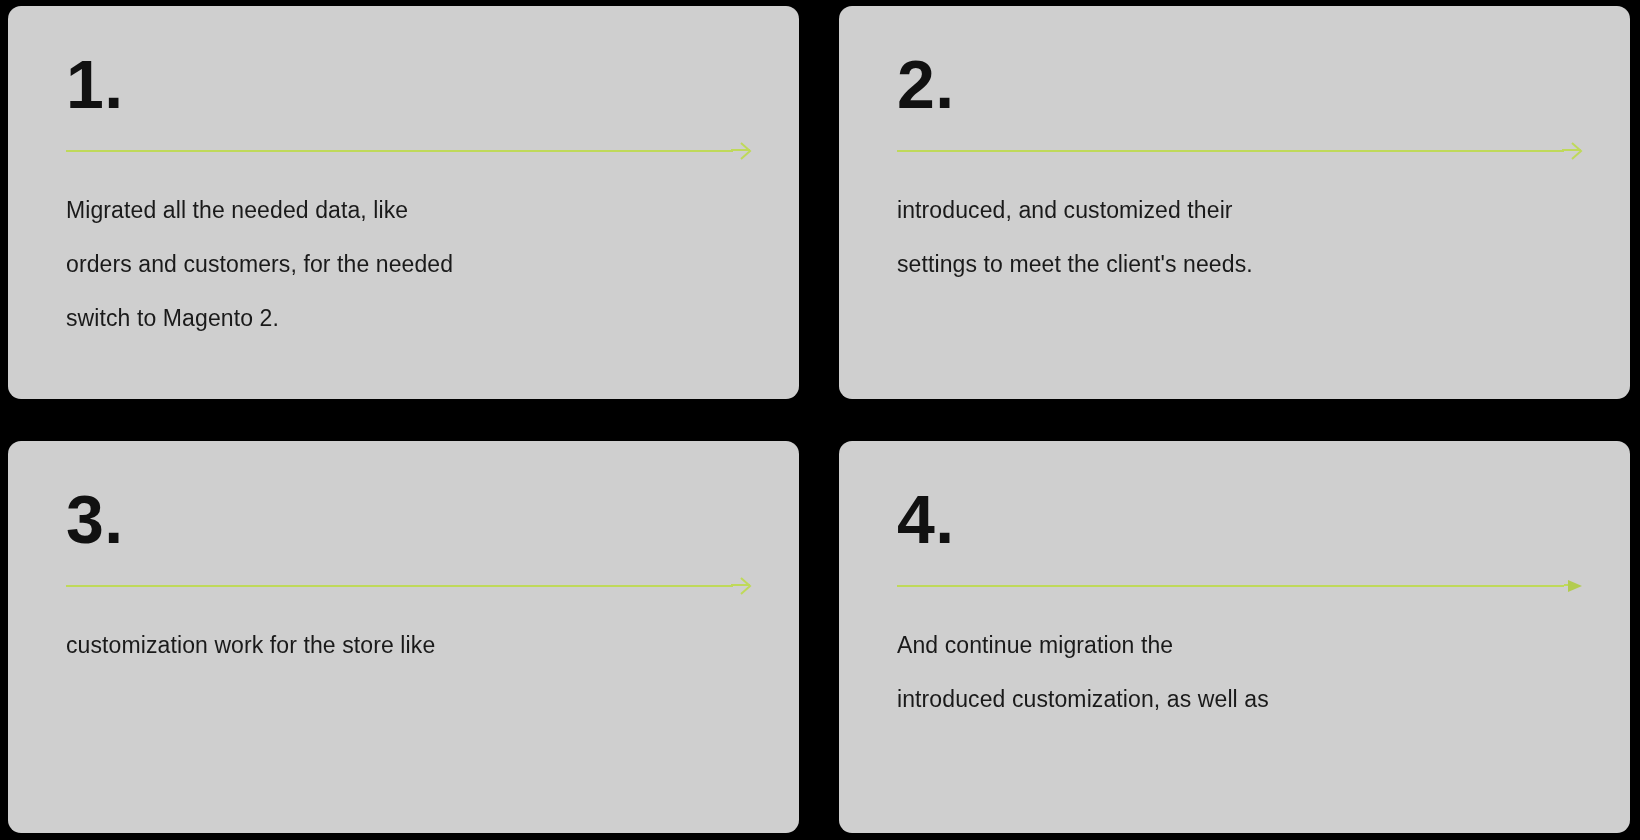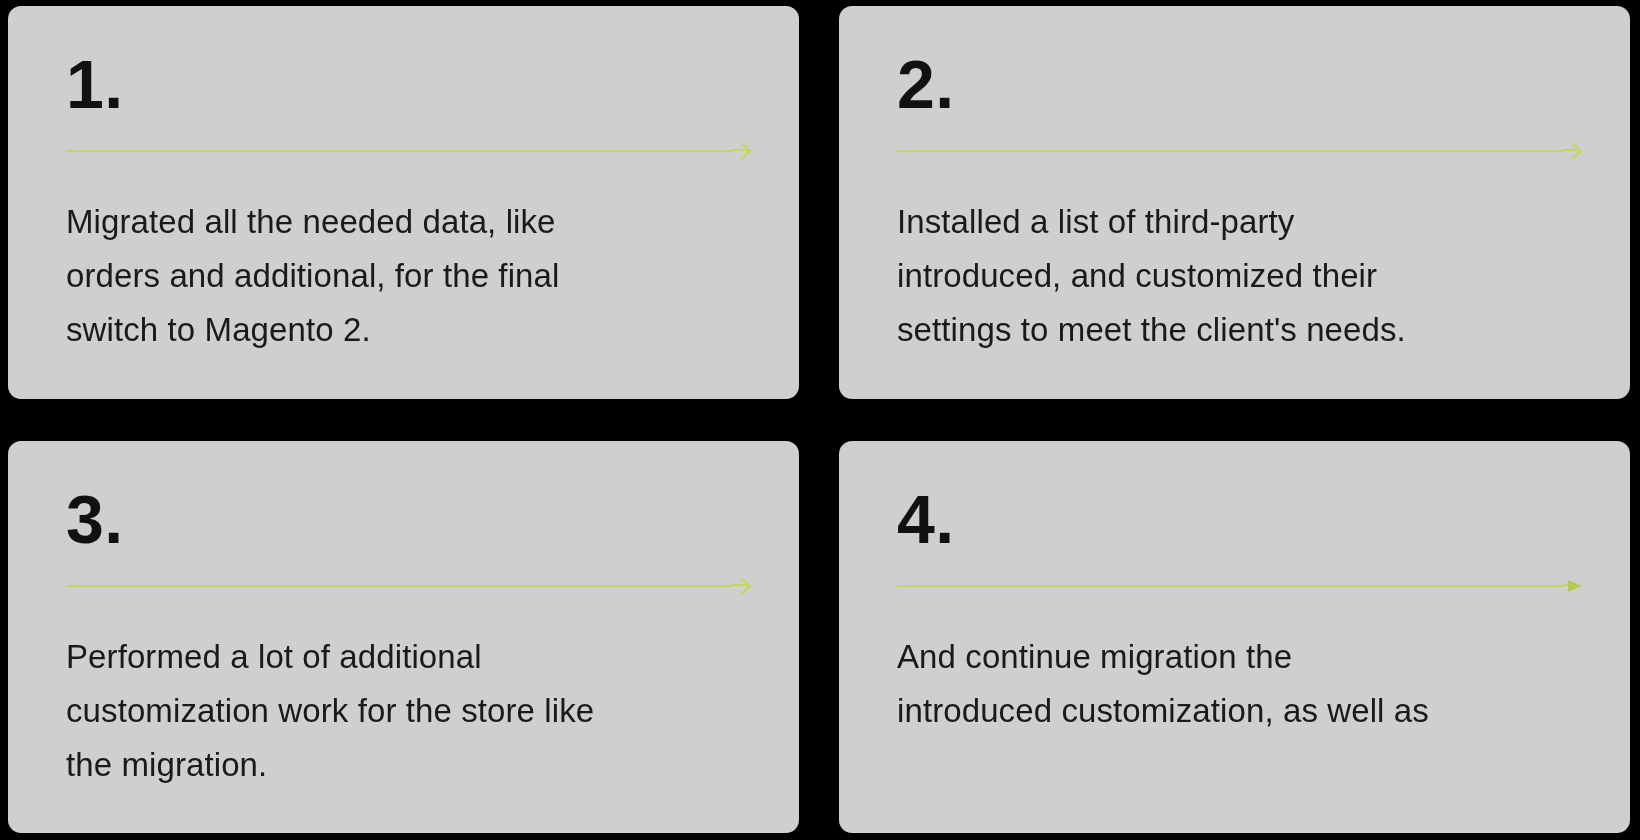--- a/index.html
+++ b/index.html
@@ -62,22 +62,22 @@
     flex:1;
     height:2px;
     background:var(--divider);
   }
   .divider svg{
     flex:0 0 auto;
     display:block;
   }
   .chev{margin-left:-2px;}
   .body{
-    margin:32px 0 0 0;
-    font-size:33px;
+    margin:20px 0 0 0;
+    font-size:23px;
     line-height:54px;
     font-weight:400;
     color:var(--ink);
     letter-spacing:0.1px;
   }
   .ln{display:block;}
 </style>
 </head>
 <body>
 
@@ -87,54 +87,51 @@
     <div class="num">1.</div>
     <div class="divider">
       <span class="line"></span>
       <svg class="chev" width="22" height="24" viewBox="0 0 22 24">
         <path d="M10 4 L19 12 L10 20" fill="none" stroke="var(--divider)" stroke-width="2"></path>
         <path d="M0 11 L19 11" stroke="var(--divider)" stroke-width="2"></path>
       </svg>
     </div>
     <p class="body">
       <span class="ln">Migrated all the needed data, like</span>
-      <span class="ln">orders and additional, for the final</span>
+      <span class="ln">orders and customers, for the needed</span>
       <span class="ln">switch to Magento 2.</span>
     </p>
   </section>
 
   <section class="card">
     <div class="num">2.</div>
     <div class="divider">
       <span class="line"></span>
       <svg class="chev" width="22" height="24" viewBox="0 0 22 24">
         <path d="M10 4 L19 12 L10 20" fill="none" stroke="var(--divider)" stroke-width="2"></path>
         <path d="M0 11 L19 11" stroke="var(--divider)" stroke-width="2"></path>
       </svg>
     </div>
     <p class="body">
-      <span class="ln">Installed a list of third-party</span>
       <span class="ln">introduced, and customized their</span>
       <span class="ln">settings to meet the client's needs.</span>
     </p>
   </section>
 
   <section class="card">
     <div class="num">3.</div>
     <div class="divider">
       <span class="line"></span>
       <svg class="chev" width="22" height="24" viewBox="0 0 22 24">
         <path d="M10 4 L19 12 L10 20" fill="none" stroke="var(--divider)" stroke-width="2"></path>
         <path d="M0 11 L19 11" stroke="var(--divider)" stroke-width="2"></path>
       </svg>
     </div>
     <p class="body">
-      <span class="ln">Performed a lot of additional</span>
       <span class="ln">customization work for the store like</span>
-      <span class="ln">the migration.</span>
     </p>
   </section>
 
   <section class="card">
     <div class="num">4.</div>
     <div class="divider">
       <span class="line"></span>
       <svg width="20" height="24" viewBox="0 0 20 24">
         <path d="M0 11 L12 11" stroke="var(--divider)" stroke-width="2"></path>
         <polygon points="4,6 18,12 4,18" fill="var(--divider-strong)"></polygon>

